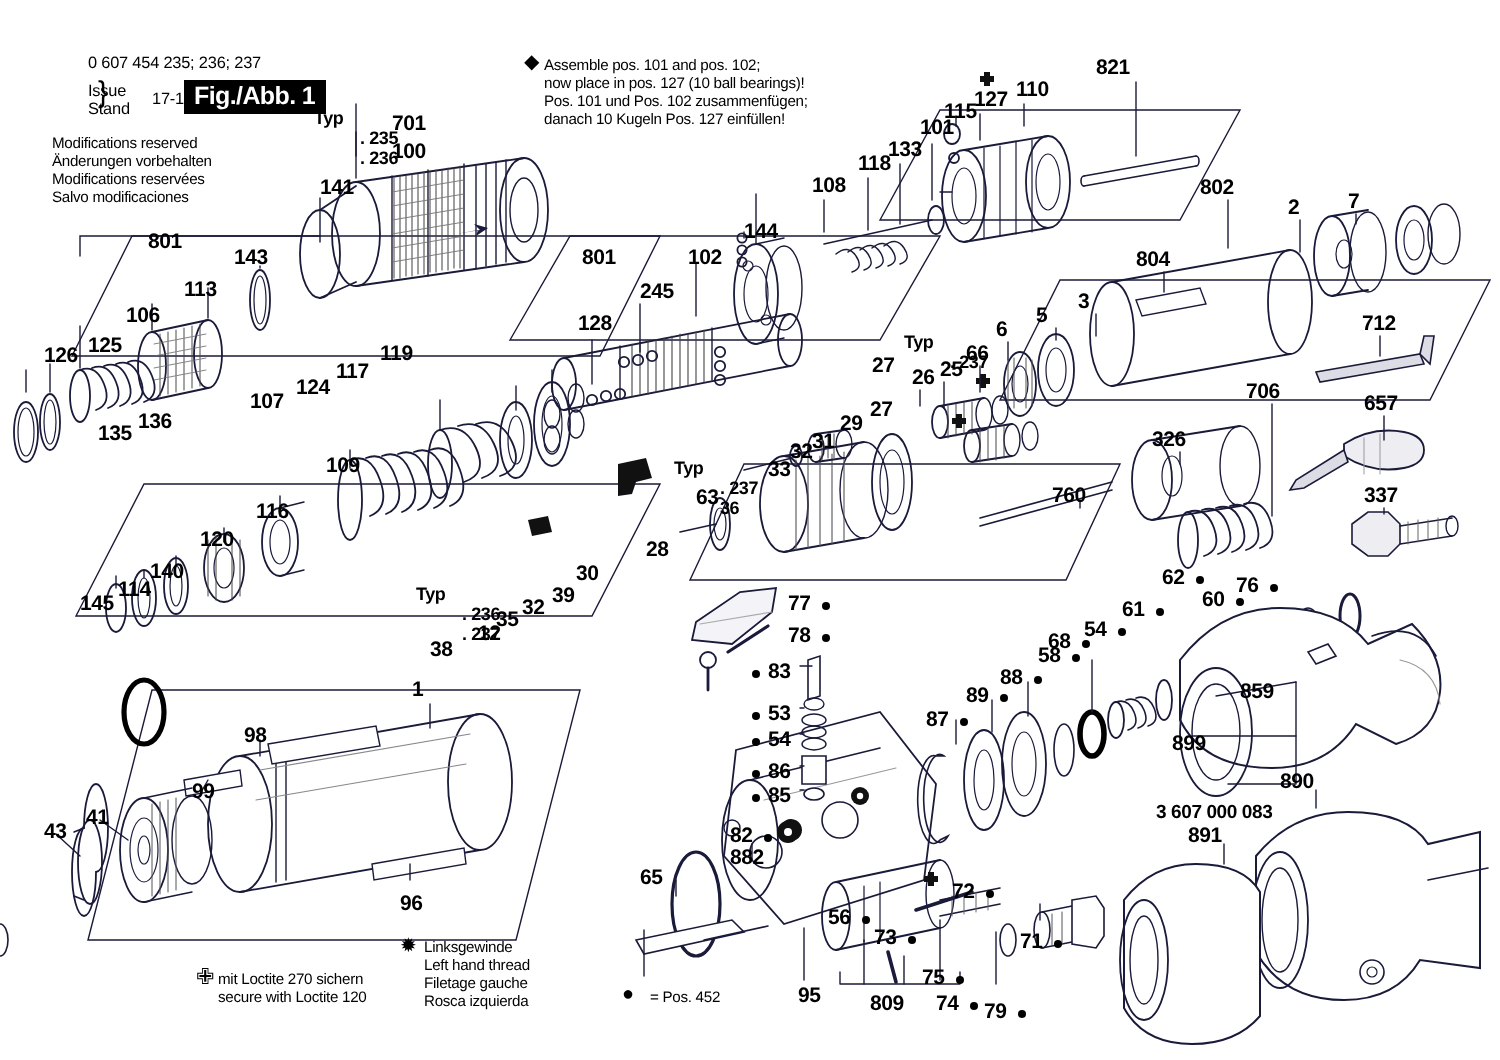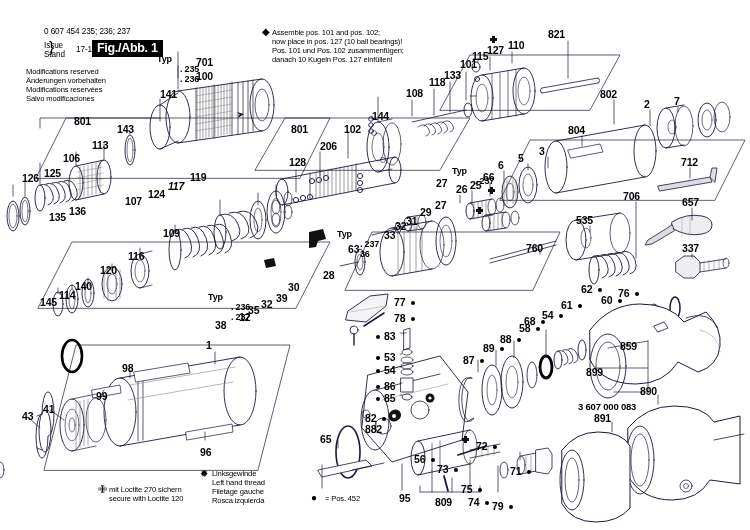--- a/index.html
+++ b/index.html
@@ -555,38 +555,38 @@
       <div class="txt pn" style="left: 49px; top: 212px;">135</div>
       <div class="txt pn" style="left: 69px; top: 206px;">136</div>
       <div class="txt pn" style="left: 163px; top: 228px;">109</div>
       <div class="txt pn" style="left: 128px; top: 251px;">116</div>
       <div class="txt pn" style="left: 100px; top: 265px;">120</div>
       <div class="txt pn" style="left: 75px; top: 281px;">140</div>
       <div class="txt pn" style="left: 59px; top: 290px;">114</div>
       <div class="txt pn" style="left: 40px; top: 297px;">145</div>
       <div class="txt pn" style="left: 125px; top: 196px;">107</div>
       <div class="txt pn" style="left: 148px; top: 189px;">124</div>
-      <div class="txt pn" style="left: 168px; top: 181px; font-style: italic;">117</div>
+      <div class="txt pn" style="left: 168px; top: 181px;">117</div>
       <div class="txt pn" style="left: 190px; top: 172px;">119</div>
       <div class="txt pn" style="left: 215px; top: 320px;">38</div>
       <div class="txt pn" style="left: 239px; top: 312px;">12</div>
       <div class="txt pn" style="left: 248px; top: 305px;">35</div>
       <div class="txt pn" style="left: 261px; top: 299px;">32</div>
       <div class="txt pn" style="left: 276px; top: 293px;">39</div>
       <div class="txt pn" style="left: 288px; top: 282px;">30</div>
       <div class="txt pn" style="left: 323px; top: 270px;">28</div>
       <div class="txt pn" style="left: 206px; top: 340px;">1</div>
       <div class="txt pn" style="left: 22px; top: 411px;">43</div>
       <div class="txt pn" style="left: 43px; top: 404px;">41</div>
       <div class="txt pn" style="left: 96px; top: 391px; text-align: center;">99</div>
       <div class="txt pn" style="left: 122px; top: 363px;">98</div>
       <div class="txt pn" style="left: 200px; top: 447px;">96</div>
       <div class="txt pn" style="left: 291px; top: 124px;">801</div>
       <div class="txt pn" style="left: 289px; top: 157px;">128</div>
-      <div class="txt pn" style="left: 320px; top: 141px;">206</div>
+      <div class="txt pn" style="left: 320px; top: 141px;">245</div>
       <div class="txt pn" style="left: 344px; top: 124px;">102</div>
       <div class="txt pn" style="left: 372px; top: 111px;">144</div>
       <div class="txt pn" style="left: 406px; top: 88px;">108</div>
       <div class="txt pn" style="left: 429px; top: 77px;">118</div>
       <div class="txt pn" style="left: 444px; top: 70px;">133</div>
       <div class="txt pn" style="left: 460px; top: 59px;">101</div>
       <div class="txt pn" style="left: 472px; top: 51px;">115</div>
       <div class="txt pn" style="left: 487px; top: 45px;">127</div>
       <div class="txt pn" style="left: 508px; top: 40px;">110</div>
       <div class="txt pn" style="left: 548px; top: 29px;">821</div>
@@ -596,21 +596,21 @@
       <div class="txt pn" style="left: 568px; top: 125px;">804</div>
       <div class="txt pn" style="left: 539px; top: 146px;">3</div>
       <div class="txt pn" style="left: 518px; top: 153px;">5</div>
       <div class="txt pn" style="left: 498px; top: 160px;">6</div>
       <div class="txt pn" style="left: 483px; top: 172px;">66</div>
       <div class="txt pn" style="left: 470px; top: 180px;">25</div>
       <div class="txt pn" style="left: 456px; top: 184px;">26</div>
       <div class="txt pn" style="left: 681px; top: 157px;">712</div>
       <div class="txt pn" style="left: 623px; top: 191px;">706</div>
       <div class="txt pn" style="left: 682px; top: 197px;">657</div>
-      <div class="txt pn" style="left: 576px; top: 215px;">535</div>
+      <div class="txt pn" style="left: 576px; top: 215px;">326</div>
       <div class="txt pn" style="left: 682px; top: 243px;">337</div>
       <div class="txt pn" style="left: 526px; top: 243px;">760</div>
       <div class="txt pn" style="left: 348px; top: 244px;">63</div>
       <div class="txt pn" style="left: 384px; top: 230px;">33</div>
       <div class="txt pn" style="left: 395px; top: 221px;">32</div>
       <div class="txt pn" style="left: 406px; top: 216px;">31</div>
       <div class="txt pn" style="left: 420px; top: 207px;">29</div>
       <div class="txt pn" style="left: 435px; top: 200px;">27</div>
       <div class="txt pn" style="left: 436px; top: 178px;">27</div>
       <div class="txt pn" style="left: 620px; top: 341px;">859</div>

